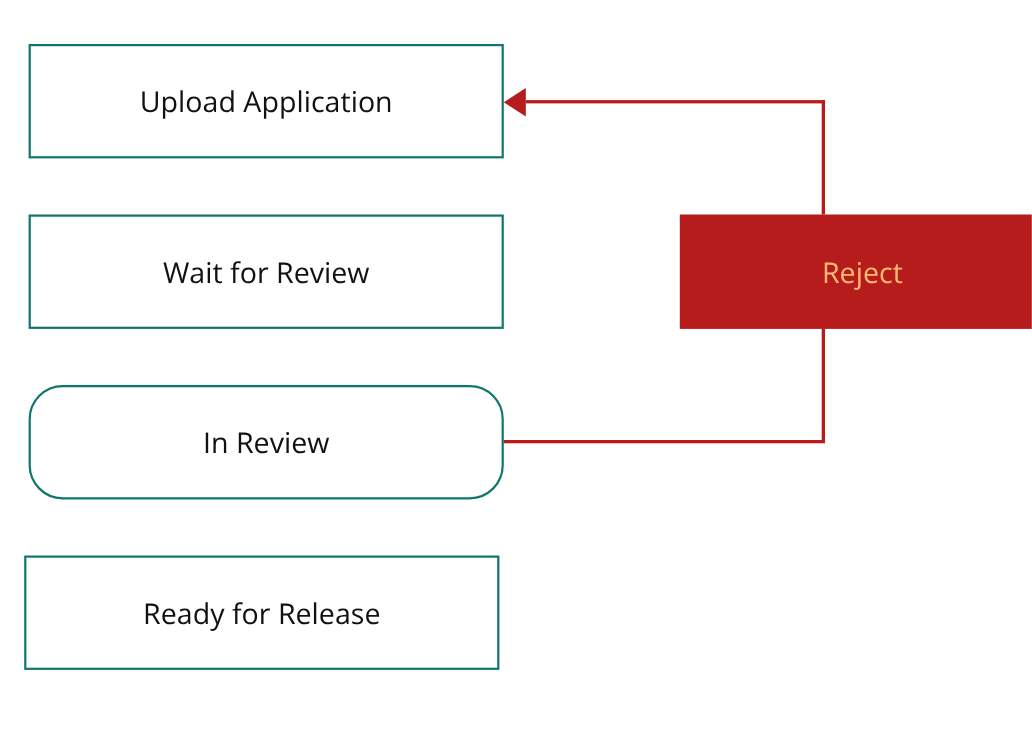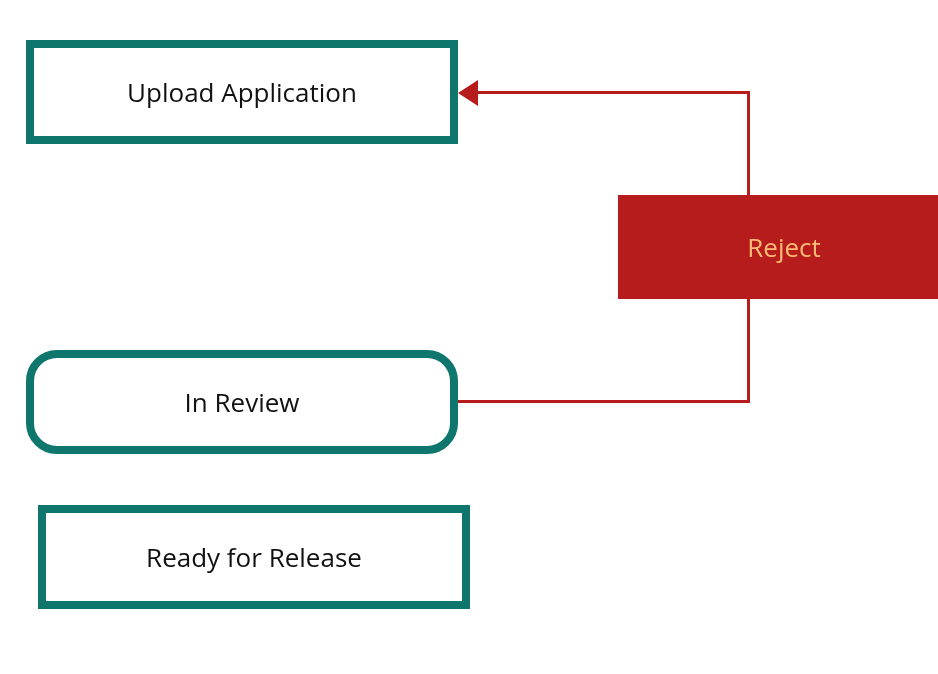--- a/index.html
+++ b/index.html
@@ -6,21 +6,21 @@
     body {
       width: 938px;
       height: 674px;
       background: #fff;
       font-family: -apple-system, "Segoe UI", "Open Sans", Arial, sans-serif;
       position: relative;
     }
     .diagram { position: relative; width: 100%; height: 100%; }
     .box {
       position: absolute;
-      border: 8px solid #0f766e;
+      border: 2px solid #0f766e;
       background: #fff;
       display: flex;
       align-items: center;
       justify-content: center;
       font-size: 26px;
       color: #111;
     }
     .box.filled {
       background: #B71C1C;
       border: none;
@@ -38,26 +38,29 @@
   </style>
 </head>
 <body>
 
 <div class="diagram">
 
   <div class="box" style="left:26px; top:40px; width:432px; height:104px;">
     <span>Upload Application</span>
   </div>
 
+  <div class="box" style="left:26px; top:195px; width:432px; height:104px;">
+    <span>Wait for Review</span>
+  </div>
 
   <div class="box" style="left:26px; top:350px; width:432px; height:104px;border-radius:31px;">
     <span>In Review</span>
   </div>
 
-  <div class="box" style="left:38px; top:505px; width:432px; height:104px;">
+  <div class="box" style="left:22px; top:505px; width:432px; height:104px;">
     <span>Ready for Release</span>
   </div>
 
   <div class="box filled" style="left:582px; top:195px; width:332px; height:104px;">
     <span>Reject</span>
   </div>
 
   <div class="connector-line" style="left:747px; top:299px; width:3px; height:103px;"></div>
 
   <div class="connector-line" style="left:458px; top:400px; width:292px; height:3px;"></div>

